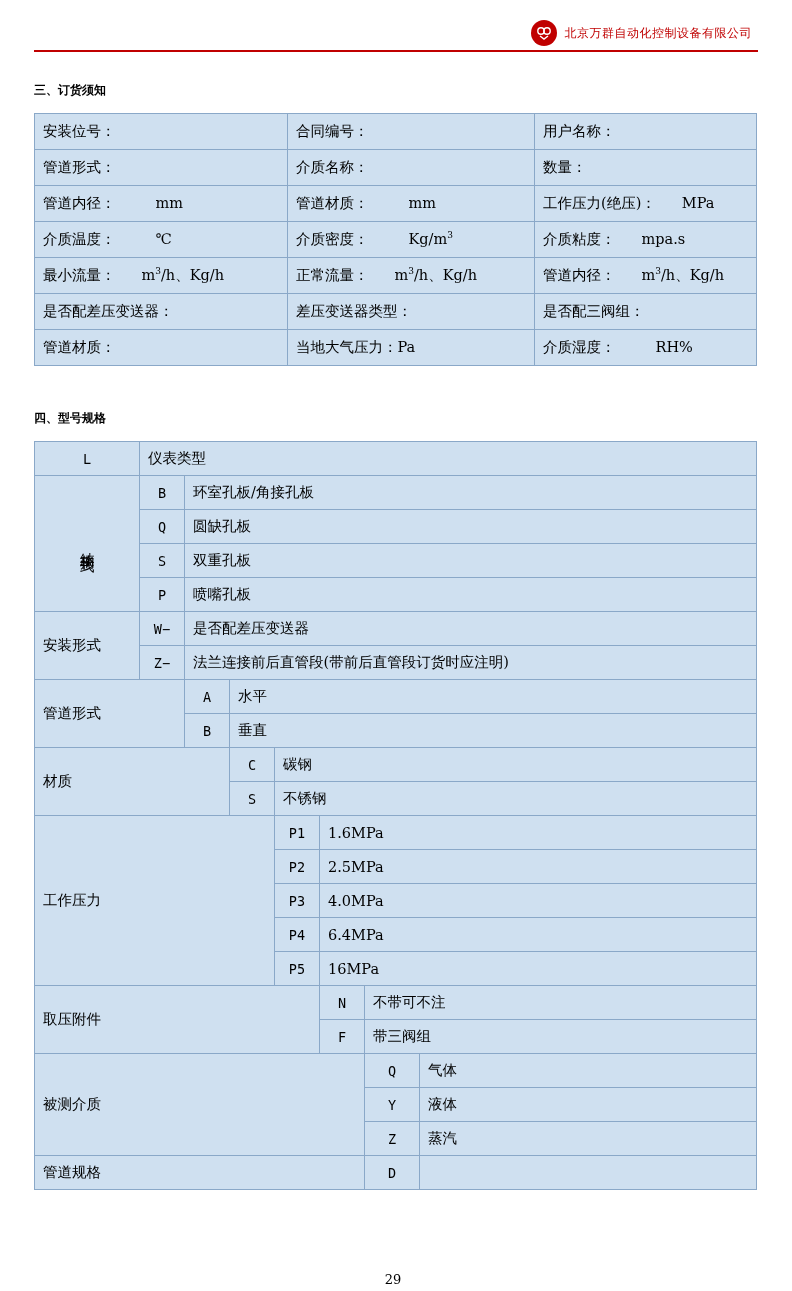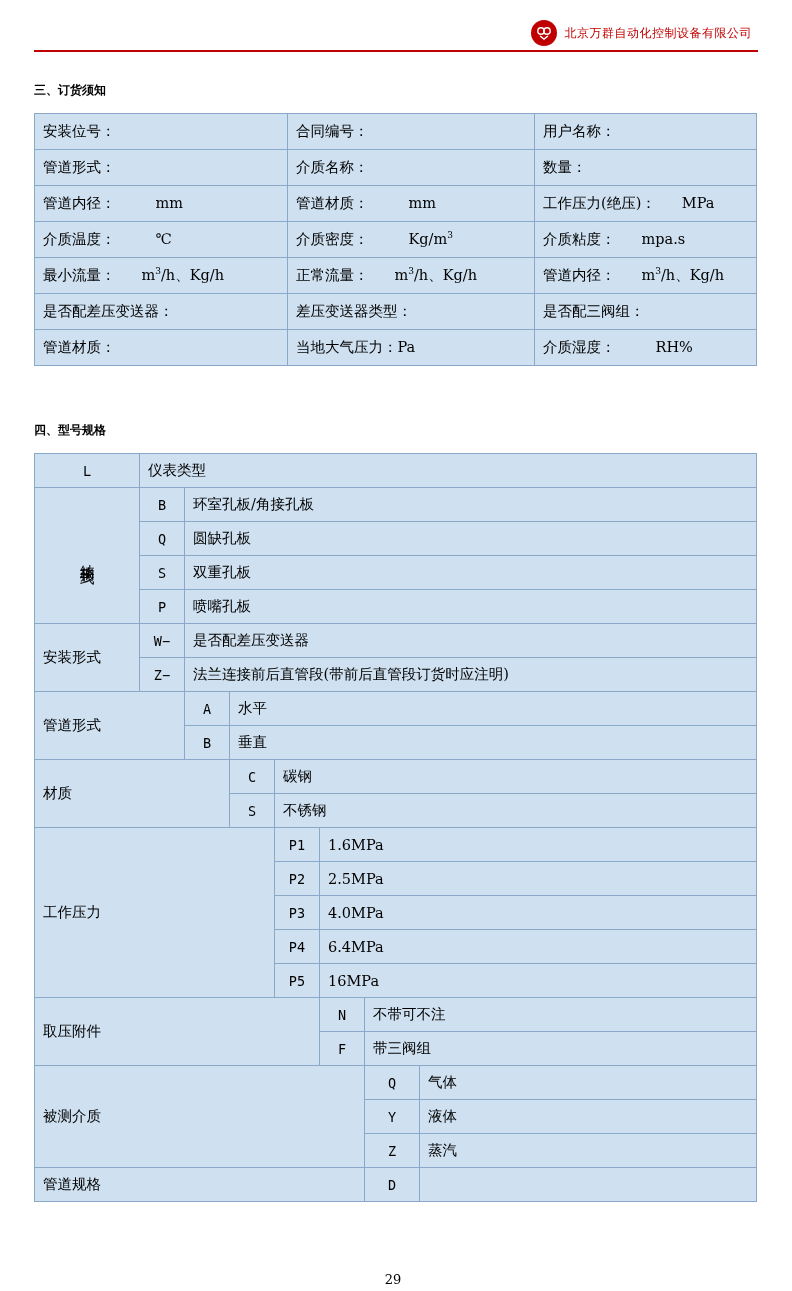--- a/index.html
+++ b/index.html
@@ -56,21 +56,21 @@
     letter-spacing: 0.5px;
     font-family: Liberation Mono, monospace;
   }
   
   .section-title {
     font-size: 12px;
     font-weight: bold;
     margin: 30px 0 14px 0;
     font-family: "DejaVu Serif", serif;
   }
-  #sec4-title { margin-top: 56px; }
+  #sec4-title { margin-top: 44px; }
 
   
   table {
     border-collapse: collapse;
     width: 722px;
     table-layout: fixed;
     border-radius: 18px;
   }
   td {
     border: 1px solid #8aa8c8;

